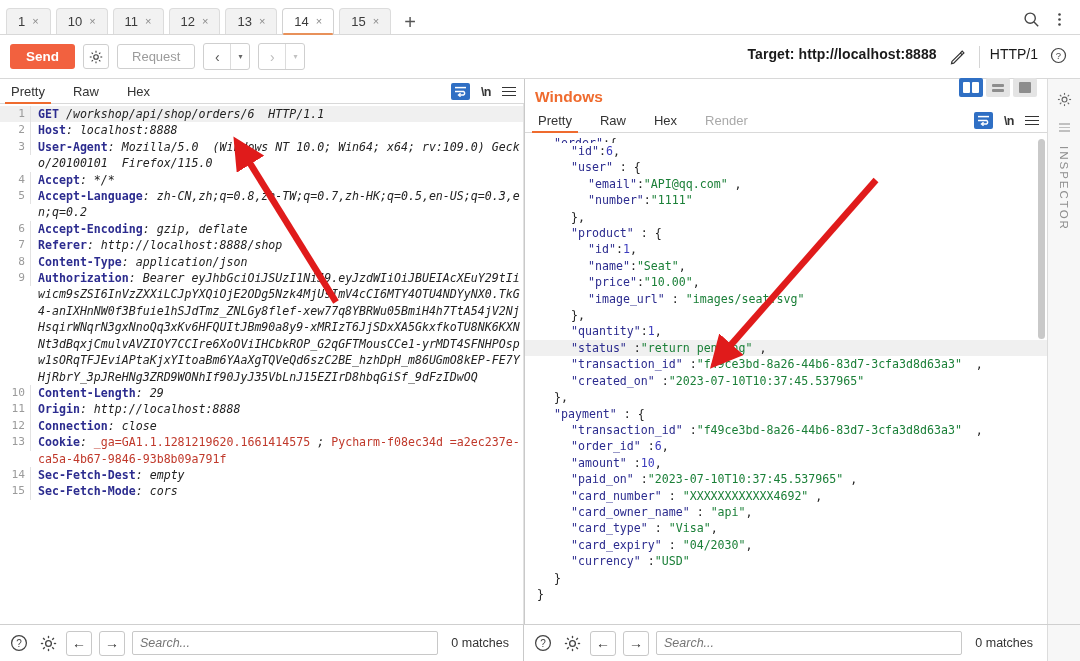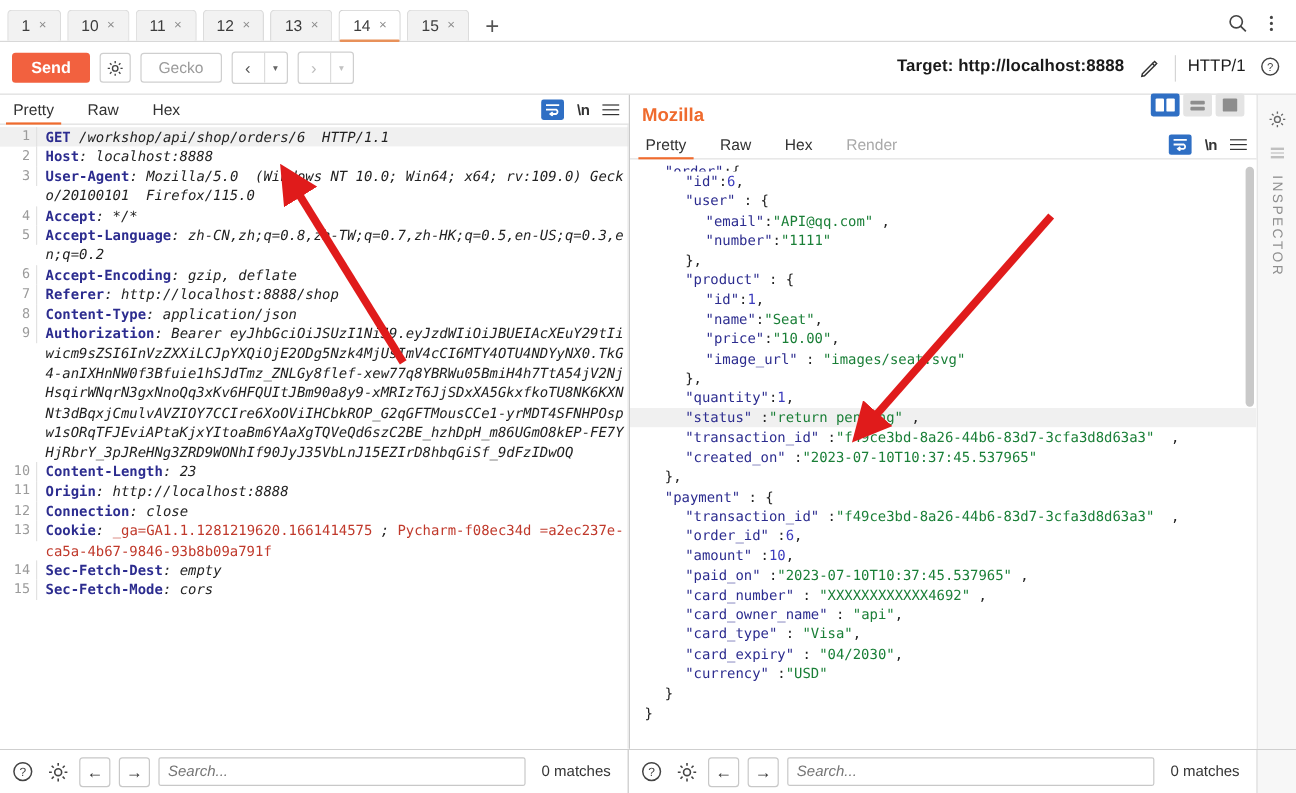--- a/index.html
+++ b/index.html
@@ -242,21 +242,21 @@
             <line x1="8" y1="13" x2="8" y2="15.1"></line>
             <line x1="0.9" y1="8" x2="3" y2="8"></line>
             <line x1="13" y1="8" x2="15.1" y2="8"></line>
             <line x1="3" y1="3" x2="4.5" y2="4.5"></line>
             <line x1="11.5" y1="11.5" x2="13" y2="13"></line>
             <line x1="13" y1="3" x2="11.5" y2="4.5"></line>
             <line x1="4.5" y1="11.5" x2="3" y2="13"></line>
           </g>
         </svg>
     </button>
-    <button class="cancel-btn">Gecko</button>
+    <button class="cancel-btn">Request</button>
     <div class="navgrp">
       <div class="seg main">‹</div>
       <div class="seg caret">▾</div>
     </div>
     <div class="navgrp">
       <div class="seg main dis">›</div>
       <div class="seg caret dis">▾</div>
     </div>
     <div class="ab-right">
       <span class="target-lbl">Target: http://localhost:8888</span>
@@ -333,21 +333,21 @@
             <div class="ln">
               <div class="gut">8</div>
               <div class="txt"><span class="k">Content-Type</span><span class="v">: application/json</span></div>
             </div>
             <div class="ln">
               <div class="gut">9</div>
               <div class="txt"><span class="k">Authorization</span><span class="v">: Bearer eyJhbGciOiJSUzI1NiJ9.eyJzdWIiOiJBUEIAcXEuY29tIiwicm9sZSI6InVzZXXiLCJpYXQiOjE2ODg5Nzk4MjUsImV4cCI6MTY4OTU4NDYyNX0.TkG4-anIXHnNW0f3Bfuie1hSJdTmz_ZNLGy8flef-xew77q8YBRWu05BmiH4h7TtA54jV2NjHsqirWNqrN3gxNnoQq3xKv6HFQUItJBm90a8y9-xMRIzT6JjSDxXA5GkxfkoTU8NK6KXNNt3dBqxjCmulvAVZIOY7CCIre6XoOViIHCbkROP_G2qGFTMousCCe1-yrMDT4SFNHPOspw1sORqTFJEviAPtaKjxYItoaBm6YAaXgTQVeQd6szC2BE_hzhDpH_m86UGmO8kEP-FE7YHjRbrY_3pJReHNg3ZRD9WONhIf90JyJ35VbLnJ15EZIrD8hbqGiSf_9dFzIDwOQ</span></div>
             </div>
             <div class="ln">
               <div class="gut">10</div>
-              <div class="txt"><span class="k">Content-Length</span><span class="v">: 23</span></div>
+              <div class="txt"><span class="k">Content-Length</span><span class="v">: 29</span></div>
             </div>
             <div class="ln">
               <div class="gut">11</div>
               <div class="txt"><span class="k">Origin</span><span class="v">: http://localhost:8888</span></div>
             </div>
             <div class="ln">
               <div class="gut">12</div>
               <div class="txt"><span class="k">Connection</span><span class="v">: close</span></div>
             </div>
             <div class="ln">
@@ -360,21 +360,21 @@
             </div>
             <div class="ln">
               <div class="gut">15</div>
               <div class="txt"><span class="k">Sec-Fetch-Mode</span><span class="v">: cors</span></div>
             </div>
           </div>
       </div>
     </div>
 
     <div class="pane pane-res">
-      <div class="pane-title">Mozilla</div>
+      <div class="pane-title">Windows</div>
       <div class="subtabs">
         <div class="subtab sel">Pretty</div>
         <div class="subtab">Raw</div>
         <div class="subtab">Hex</div>
         <div class="subtab dim">Render</div>
         <div class="subtabs-right">
           <span class="wrapbtn">
             <svg width="13" height="11" viewBox="0 0 13 11">
                 <line x1="1" y1="1.6" x2="12" y2="1.6" stroke="#fff" stroke-width="1.5"></line>
                 <path d="M1 5.4 H9.5 a2 2 0 0 1 0 3.6 H5.2" fill="none" stroke="#fff" stroke-width="1.5"></path>

